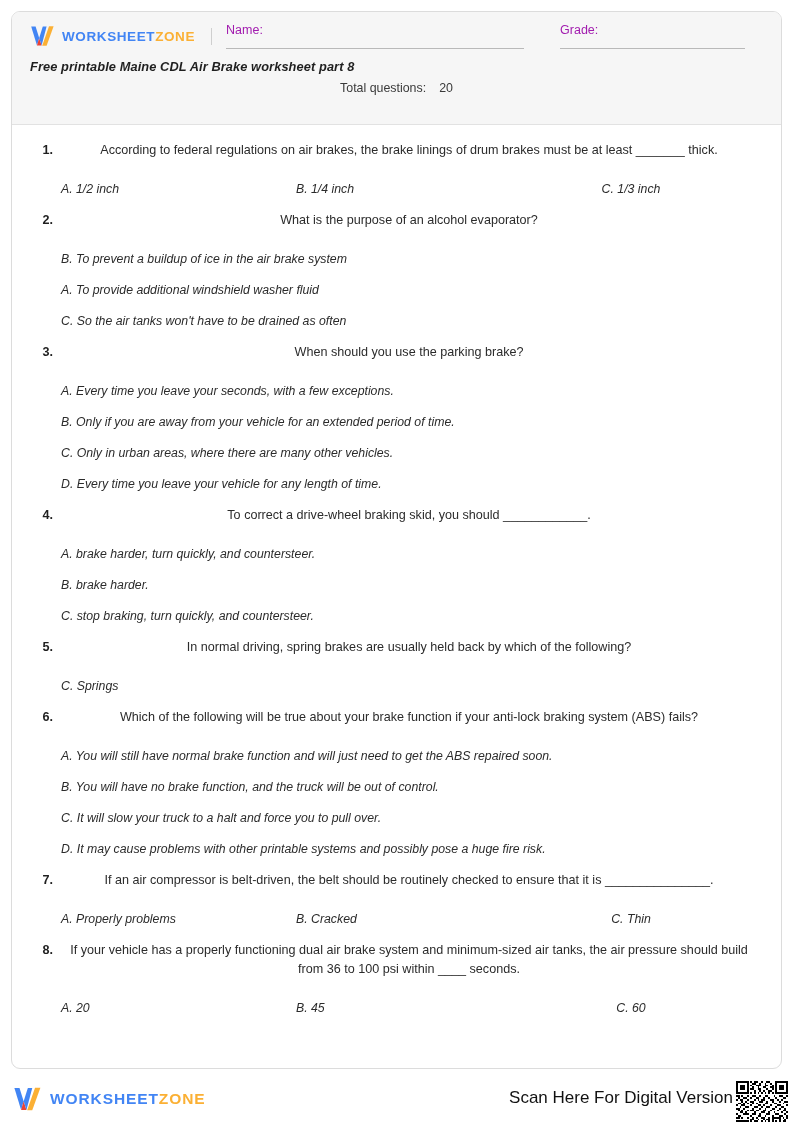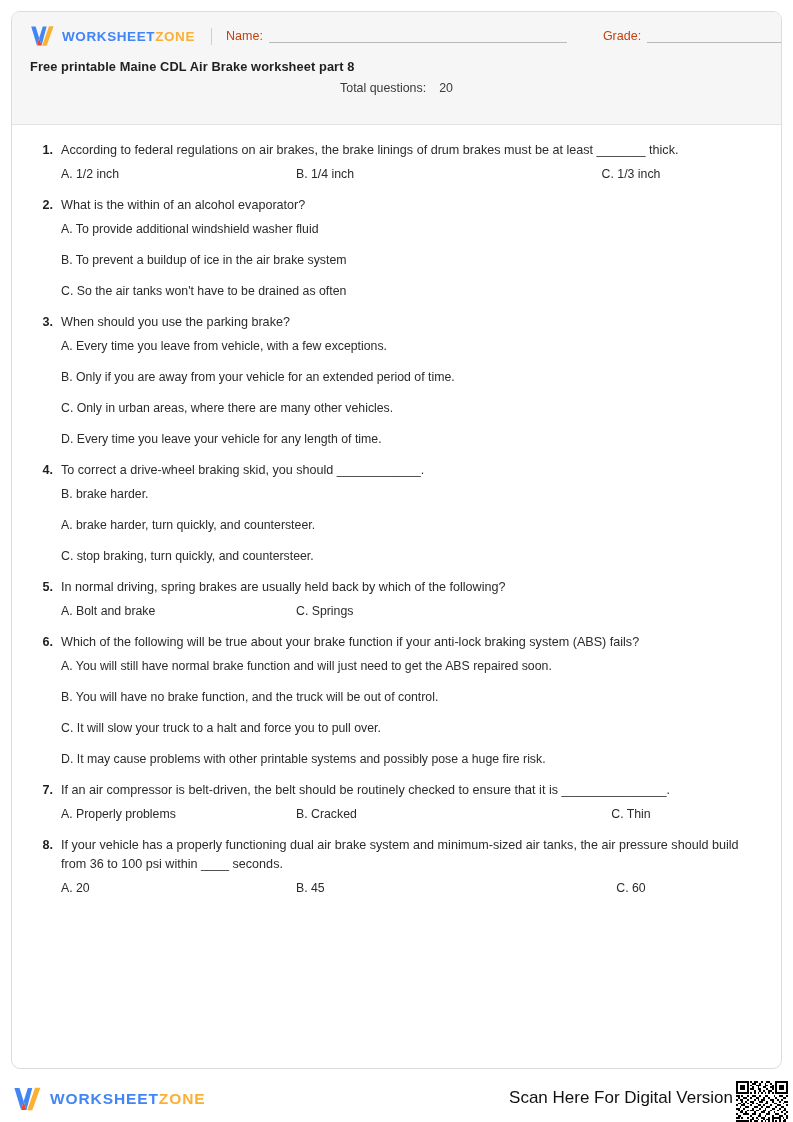--- a/index.html
+++ b/index.html
@@ -77,24 +77,25 @@
   .logo-divider {
     width: 1px;
     height: 17px;
     background: #cfcfcf;
     margin: 0 14px 0 16px;
     flex: 0 0 auto;
   }
 
   .field {
     display: flex;
-    align-items: flex-end;
+    align-items: flex-start;
     font-size: 12.5px;
-    color: #c2410c;
+    color: #a21caf;
     white-space: nowrap;
+    flex-direction: column;
   }
   .field .field-label { margin-right: 6px; }
   .field .rule {
     display: inline-block;
     border-bottom: 1px solid #b9b9b9;
     height: 11px;
   }
   .rule-name { width: 298px; }
   .rule-grade { width: 185px; }
   .field-name { margin-right: 0; }
@@ -102,20 +103,21 @@
 
   .header-meta {
     padding: 12px 18px 0 18px;
   }
   .sheet-title {
     font-size: 12.8px;
     font-weight: bold;
     color: #1f1f1f;
     letter-spacing: 0.1px;
     line-height: 18px;
+    font-style: italic;
   }
   .sheet-subtitle {
     margin-top: 3px;
     font-size: 12.4px;
     color: #3a3a3a;
     line-height: 18px;
     text-align: center;
   }
   .sheet-subtitle .count { margin-left: 13px; }
 
@@ -141,25 +143,27 @@
     line-height: 19px;
     padding-top: 0px;
   }
   .q-text {
     flex: 1 1 auto;
     font-size: 12.6px;
     color: #2b2b2b;
     line-height: 19px;
     padding-left: 8px;
     padding-right: 4px;
+    text-align: center;
   }
 
   .opts {
-    margin-top: 5px;
+    margin-top: 20px;
     padding-left: 29px;
+    font-style: italic;
   }
   
   .opts.stacked .opt {
     font-size: 12.3px;
     color: #2b2b2b;
     line-height: 18px;
     margin-bottom: 13px;
   }
   .opts.stacked .opt:last-child { margin-bottom: 0; }
 
@@ -269,58 +273,57 @@
           </div>
           <div class="opts inline">
             <div class="opt">A. 1/2 inch</div>
             <div class="opt">B. 1/4 inch</div>
             <div class="opt">C. 1/3 inch</div>
           </div>
         </div>
         <div class="question">
           <div class="q-head">
             <div class="q-num">2.</div>
-            <div class="q-text">What is the within of an alcohol evaporator?</div>
+            <div class="q-text">What is the purpose of an alcohol evaporator?</div>
           </div>
           <div class="opts stacked">
+            <div class="opt">B. To prevent a buildup of ice in the air brake system</div>
             <div class="opt">A. To provide additional windshield washer fluid</div>
-            <div class="opt">B. To prevent a buildup of ice in the air brake system</div>
             <div class="opt">C. So the air tanks won't have to be drained as often</div>
           </div>
         </div>
         <div class="question">
           <div class="q-head">
             <div class="q-num">3.</div>
             <div class="q-text">When should you use the parking brake?</div>
           </div>
           <div class="opts stacked">
-            <div class="opt">A. Every time you leave from vehicle, with a few exceptions.</div>
+            <div class="opt">A. Every time you leave your seconds, with a few exceptions.</div>
             <div class="opt">B. Only if you are away from your vehicle for an extended period of time.</div>
             <div class="opt">C. Only in urban areas, where there are many other vehicles.</div>
             <div class="opt">D. Every time you leave your vehicle for any length of time.</div>
           </div>
         </div>
         <div class="question">
           <div class="q-head">
             <div class="q-num">4.</div>
             <div class="q-text">To correct a drive-wheel braking skid, you should ____________.</div>
           </div>
           <div class="opts stacked">
+            <div class="opt">A. brake harder, turn quickly, and countersteer.</div>
             <div class="opt">B. brake harder.</div>
-            <div class="opt">A. brake harder, turn quickly, and countersteer.</div>
             <div class="opt">C. stop braking, turn quickly, and countersteer.</div>
           </div>
         </div>
         <div class="question">
           <div class="q-head">
             <div class="q-num">5.</div>
             <div class="q-text">In normal driving, spring brakes are usually held back by which of the following?</div>
           </div>
           <div class="opts inline">
-            <div class="opt">A. Bolt and brake</div>
             <div class="opt">C. Springs</div>
           </div>
         </div>
         <div class="question">
           <div class="q-head">
             <div class="q-num">6.</div>
             <div class="q-text">Which of the following will be true about your brake function if your anti-lock braking system (ABS) fails?</div>
           </div>
           <div class="opts stacked">
             <div class="opt">A. You will still have normal brake function and will just need to get the ABS repaired soon.</div>

